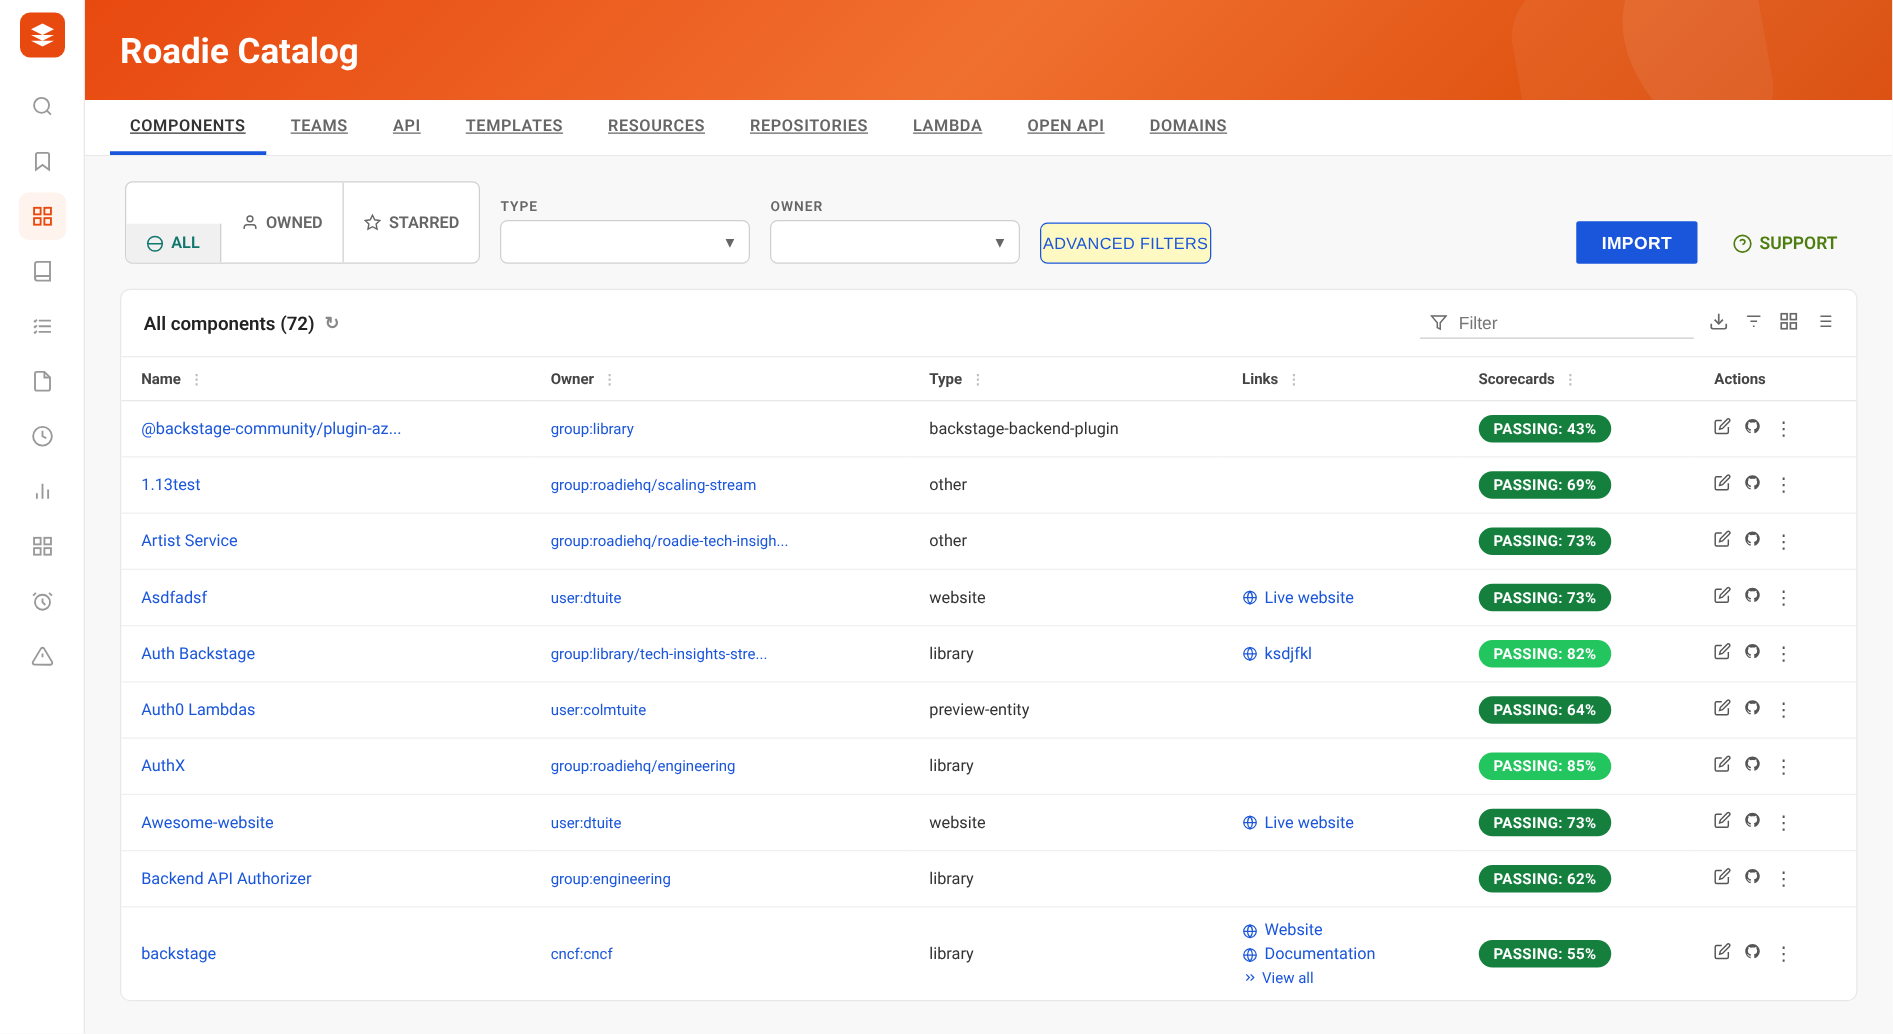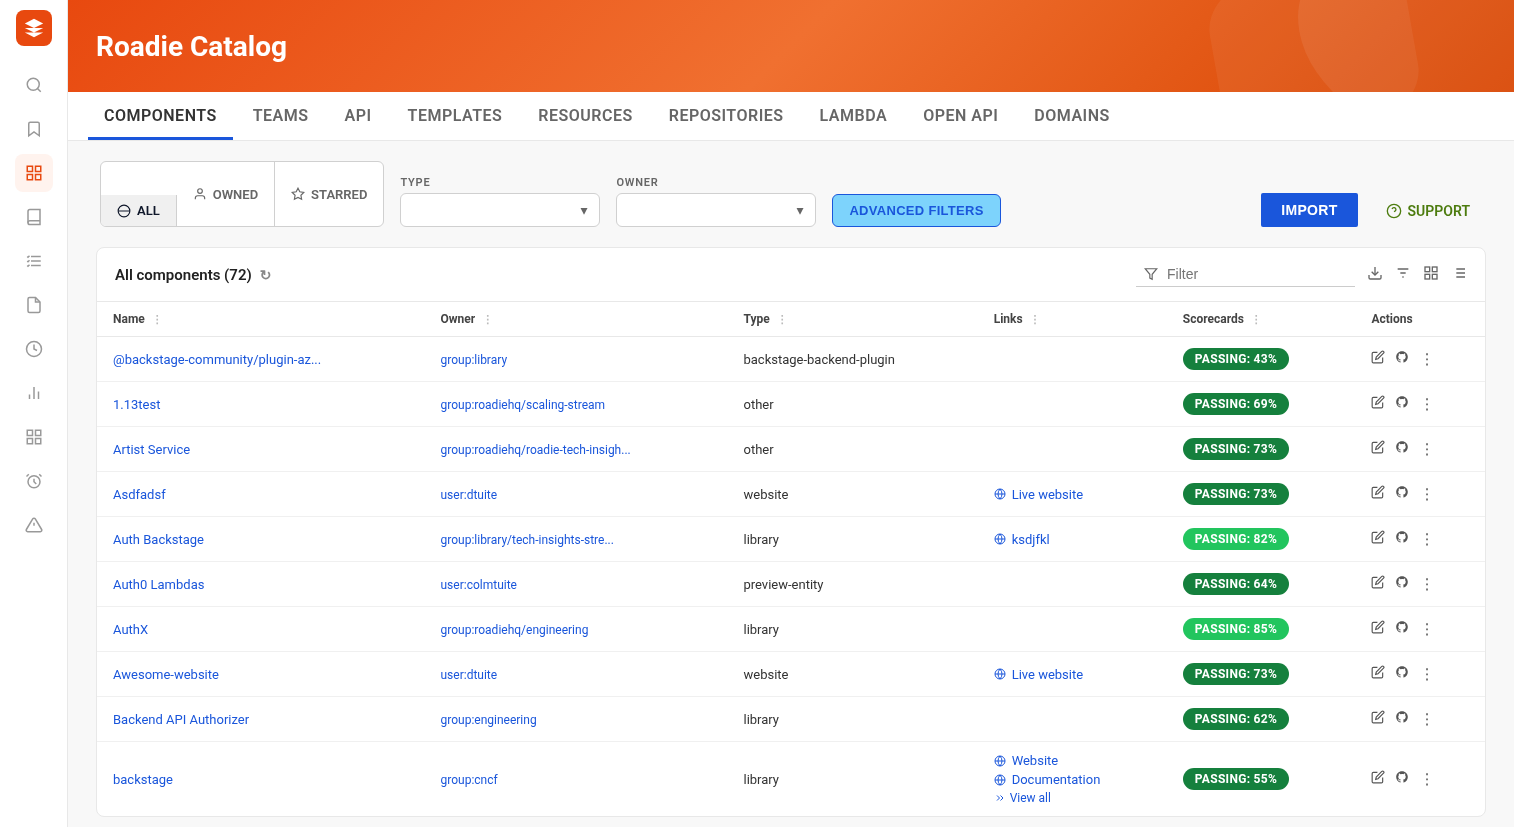--- a/index.html
+++ b/index.html
@@ -42,21 +42,21 @@
     .main {
       flex: 1;
       display: flex;
       flex-direction: column;
       overflow: hidden;
     }
 
     
     .header {
       background: linear-gradient(135deg, #e8490f 0%, #f07030 50%, #d84400 100%);
-      height: 92px;
+      height: 80px;
       display: flex;
       align-items: center;
       padding: 0 28px;
       position: relative;
       overflow: hidden;
     }
     .header::before {
       content: '';
       position: absolute;
       right: -60px; top: -60px;
@@ -84,27 +84,28 @@
     
     .nav-tabs {
       background: #fff;
       border-bottom: 1px solid #e8e8e8;
       display: flex;
       padding: 0 20px;
       gap: 4px;
     }
     .nav-tab {
       padding: 14px 16px 12px;
-      font-size: 16px;
+      font-size: 13px;
       font-weight: 600;
       color: #666;
       cursor: pointer;
       border-bottom: 3px solid transparent;
       letter-spacing: 0.5px;
       text-transform: uppercase;
+      text-decoration: underline;
     }
     .nav-tab.active {
       color: #333;
       border-bottom-color: #1a56db;
     }
 
     
     .content {
       flex: 1;
       overflow-y: auto;
@@ -157,30 +158,30 @@
     .view-toggle-btn {
       padding: 8px 16px;
       font-size: 13px;
       font-weight: 600;
       cursor: pointer;
       display: flex; align-items: center; gap: 6px;
       color: #666;
       border-right: 1px solid #d0d0d0;
     }
     .view-toggle-btn:last-child { border-right: none; }
-    .view-toggle-btn.active { background: #f0f0f0; color: #0f172a; margin-top: 33px; }
+    .view-toggle-btn.active { background: #f0f0f0; color: #0f766e; margin-top: 33px; }
 
     .advanced-filters-btn {
       border: 1px solid #1a56db;
       border-radius: 6px;
-      background: #7dd3fc;
+      background: #fef9c3;
       color: #1a56db;
-      padding: 8px 16px;
+      padding: 8px 1px;
       font-size: 13px;
-      font-weight: 700;
+      font-weight: 400;
       cursor: pointer;
       letter-spacing: 0.3px;
     }
 
     .import-btn {
       background: #1a56db;
       color: white;
       border: none;
       border-radius: 2px;
       padding: 9px 20px;
@@ -730,21 +731,21 @@
         <svg width="14" height="14" viewBox="0 0 24 24" fill="currentColor">
                       <path d="M12 2C6.477 2 2 6.477 2 12c0 4.42 2.865 8.166 6.839 9.489.5.092.682-.217.682-.482 0-.237-.008-.866-.013-1.7-2.782.603-3.369-1.342-3.369-1.342-.454-1.155-1.11-1.463-1.11-1.463-.908-.62.069-.608.069-.608 1.003.07 1.531 1.03 1.531 1.03.892 1.529 2.341 1.087 2.91.832.092-.647.35-1.088.636-1.338-2.22-.253-4.555-1.11-4.555-4.943 0-1.091.39-1.984 1.029-2.683-.103-.253-.446-1.27.098-2.647 0 0 .84-.269 2.75 1.025A9.578 9.578 0 0 1 12 6.836c.85.004 1.705.115 2.504.337 1.909-1.294 2.747-1.025 2.747-1.025.546 1.377.203 2.394.1 2.647.64.699 1.028 1.592 1.028 2.683 0 3.842-2.339 4.687-4.566 4.935.359.309.678.919.678 1.852 0 1.336-.012 2.415-.012 2.743 0 .267.18.578.688.48C19.138 20.163 22 16.418 22 12c0-5.523-4.477-10-10-10z"></path>
                     </svg>
       </span>
       <span class="action-icon">⋮</span>
     </div>
               </td>
             </tr>
             <tr>
               <td><a class="link-blue">backstage</a></td>
-              <td><a class="owner-link">group:cncf</a></td>
+              <td><a class="owner-link">cncf:cncf</a></td>
               <td>library</td>
               <td>
                 <div class="links-cell">
                   <div class="globe-link"><svg width="12" height="12" viewBox="0 0 24 24" fill="none" stroke="currentColor" stroke-width="2">
                       <circle cx="12" cy="12" r="10"></circle>
                       <line x1="2" y1="12" x2="22" y2="12"></line>
                       <path d="M12 2a15.3 15.3 0 0 1 4 10 15.3 15.3 0 0 1-4 10 15.3 15.3 0 0 1-4-10 15.3 15.3 0 0 1 4-10z"></path>
                     </svg> Website</div>
                   <div class="globe-link"><svg width="12" height="12" viewBox="0 0 24 24" fill="none" stroke="currentColor" stroke-width="2">
                       <circle cx="12" cy="12" r="10"></circle>

